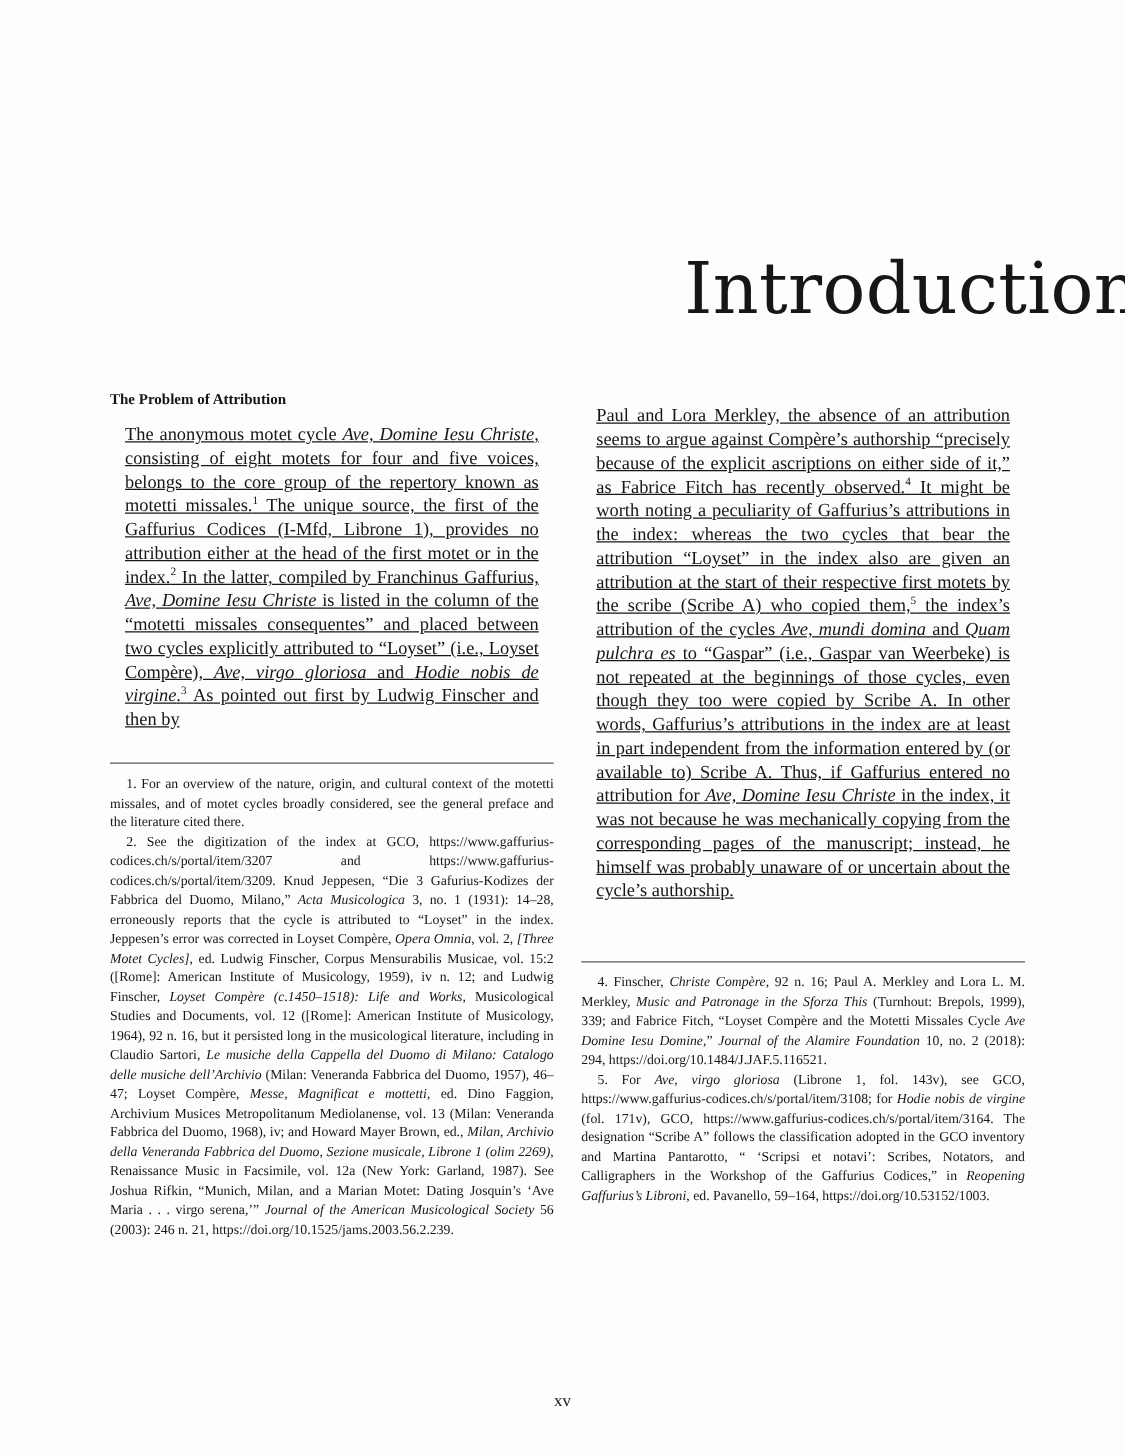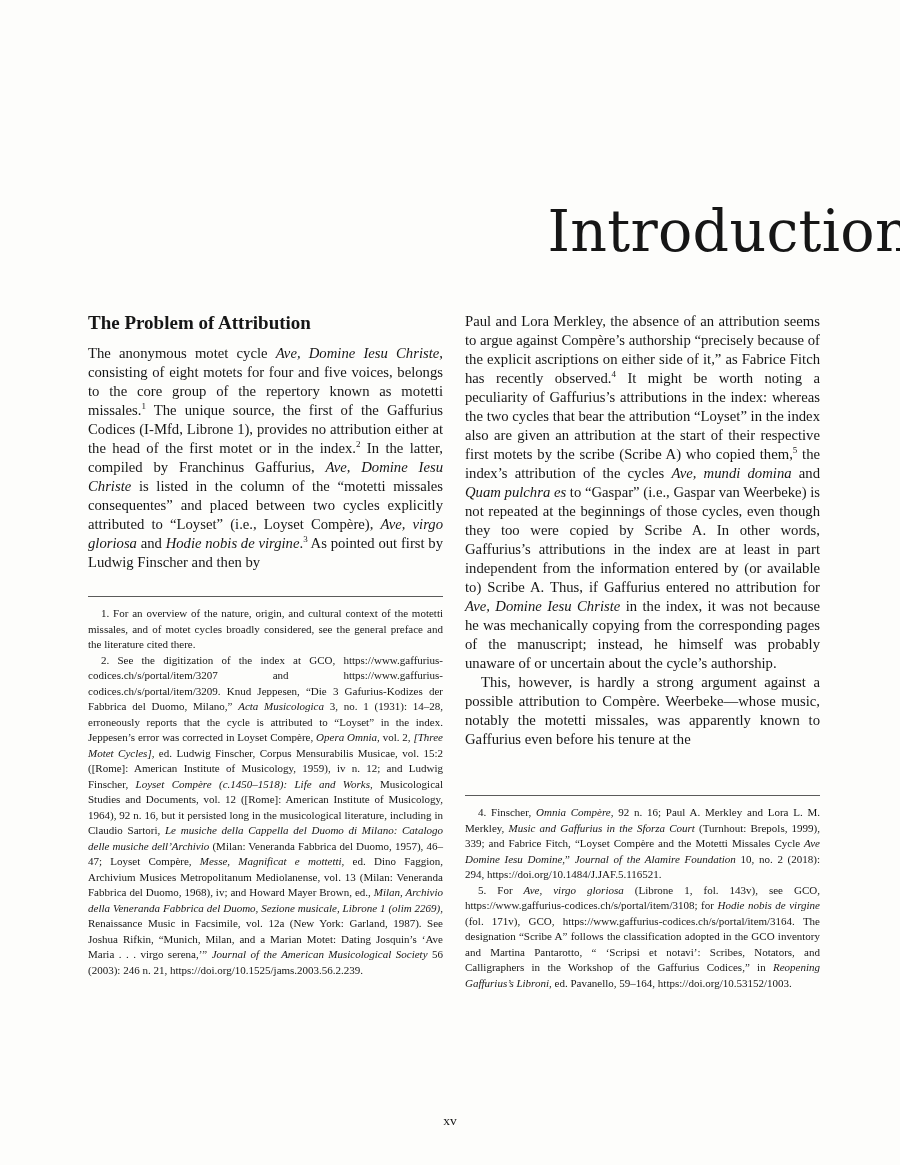--- a/index.html
+++ b/index.html
@@ -21,27 +21,28 @@
   }
 
   .columns {
     position: absolute; top: 312px; left: 88px; right: 80px;
     display: flex; gap: 22px;
   }
   .col { width: calc((100% - 22px) / 2); }
 
   .section-heading {
     margin: 0 0 10px 0;
-    font-size: 19px; font-weight: bold;
+    font-size: 12px; font-weight: bold;
   }
 
   .body-text {
-    margin: 0;
+    margin: 12px;
     font-size: 14.7px; line-height: 19px;
     text-align: justify;
+    text-decoration: underline;
   }
   .body-text.indent { text-indent: 16px; }
 
   .fnrule {
     border: none; border-top: 1px solid #5a5a5a;
     height: 0; margin: 24px 0 9px 0;
   }
   .col-right .fnrule { margin-top: 46px; }
 
   .footnotes {
@@ -73,24 +74,23 @@
       <p class="body-text">The anonymous motet cycle <i>Ave, Domine Iesu Christe</i>, consisting of eight motets for four and five voices, belongs to the core group of the repertory known as motetti missales.<sup>1</sup> The unique source, the first of the Gaffurius Codices (I-Mfd, Librone 1), provides no attribution either at the head of the first motet or in the index.<sup>2</sup> In the latter, compiled by Franchinus Gaffurius, <i>Ave, Domine Iesu Christe</i> is listed in the column of the “motetti missales consequentes” and placed between two cycles explicitly attributed to “Loyset” (i.e., Loyset Compère), <i>Ave, virgo gloriosa</i> and <i>Hodie nobis de virgine</i>.<sup>3</sup> As pointed out first by Ludwig Finscher and then by</p>
       <hr class="fnrule">
       <div class="footnotes">
         <p>1. For an overview of the nature, origin, and cultural context of the motetti missales, and of motet cycles broadly considered, see the general preface and the literature cited there.</p>
         <p>2. See the digitization of the index at GCO, https://www.gaffurius-codices.ch/s/portal/item/3207 and https://www.gaffurius-codices.ch/s/portal/item/3209. Knud Jeppesen, “Die 3 Gafurius-Kodizes der Fabbrica del Duomo, Milano,” <i>Acta Musicologica</i> 3, no. 1 (1931): 14–28, erroneously reports that the cycle is attributed to “Loyset” in the index. Jeppesen’s error was corrected in Loyset Compère, <i>Opera Omnia</i>, vol. 2, <i>[Three Motet Cycles]</i>, ed. Ludwig Finscher, Corpus Mensurabilis Musicae, vol. 15:2 ([Rome]: American Institute of Musicology, 1959), iv n. 12; and Ludwig Finscher, <i>Loyset Compère (c.1450–1518): Life and Works</i>, Musicological Studies and Documents, vol. 12 ([Rome]: American Institute of Musicology, 1964), 92 n. 16, but it persisted long in the musicological literature, including in Claudio Sartori, <i>Le musiche della Cappella del Duomo di Milano: Catalogo delle musiche dell’Archivio</i> (Milan: Veneranda Fabbrica del Duomo, 1957), 46–47; Loyset Compère, <i>Messe, Magnificat e mottetti</i>, ed. Dino Faggion, Archivium Musices Metropolitanum Mediolanense, vol. 13 (Milan: Veneranda Fabbrica del Duomo, 1968), iv; and Howard Mayer Brown, ed., <i>Milan, Archivio della Veneranda Fabbrica del Duomo, Sezione musicale, Librone 1 (olim 2269)</i>, Renaissance Music in Facsimile, vol. 12a (New York: Garland, 1987). See Joshua Rifkin, “Munich, Milan, and a Marian Motet: Dating Josquin’s ‘Ave Maria . . . virgo serena,’” <i>Journal of the American Musicological Society</i> 56 (2003): 246 n. 21, https://doi.org/10.1525/jams.2003.56.2.239.</p>
       </div>
     </div>
 
     <div class="col col-right">
       <p class="body-text">Paul and Lora Merkley, the absence of an attribution seems to argue against Compère’s authorship “precisely because of the explicit ascriptions on either side of it,” as Fabrice Fitch has recently observed.<sup>4</sup> It might be worth noting a peculiarity of Gaffurius’s attributions in the index: whereas the two cycles that bear the attribution “Loyset” in the index also are given an attribution at the start of their respective first motets by the scribe (Scribe A) who copied them,<sup>5</sup> the index’s attribution of the cycles <i>Ave, mundi domina</i> and <i>Quam pulchra es</i> to “Gaspar” (i.e., Gaspar van Weerbeke) is not repeated at the beginnings of those cycles, even though they too were copied by Scribe A. In other words, Gaffurius’s attributions in the index are at least in part independent from the information entered by (or available to) Scribe A. Thus, if Gaffurius entered no attribution for <i>Ave, Domine Iesu Christe</i> in the index, it was not because he was mechanically copying from the corresponding pages of the manuscript; instead, he himself was probably unaware of or uncertain about the cycle’s authorship.</p>
-      <p class="body-text indent">This, however, is hardly a strong argument against a possible attribution to Compère. Weerbeke—whose music, notably the motetti missales, was apparently known to Gaffurius even before his tenure at the</p>
       <hr class="fnrule">
       <div class="footnotes">
-        <p>4. Finscher, <i>Omnia Compère</i>, 92 n. 16; Paul A. Merkley and Lora L. M. Merkley, <i>Music and Gaffurius in the Sforza Court</i> (Turnhout: Brepols, 1999), 339; and Fabrice Fitch, “Loyset Compère and the Motetti Missales Cycle <i>Ave Domine Iesu Domine</i>,” <i>Journal of the Alamire Foundation</i> 10, no. 2 (2018): 294, https://doi.org/10.1484/J.JAF.5.116521.</p>
+        <p>4. Finscher, <i>Christe Compère</i>, 92 n. 16; Paul A. Merkley and Lora L. M. Merkley, <i>Music and Patronage in the Sforza This</i> (Turnhout: Brepols, 1999), 339; and Fabrice Fitch, “Loyset Compère and the Motetti Missales Cycle <i>Ave Domine Iesu Domine</i>,” <i>Journal of the Alamire Foundation</i> 10, no. 2 (2018): 294, https://doi.org/10.1484/J.JAF.5.116521.</p>
         <p>5. For <i>Ave, virgo gloriosa</i> (Librone 1, fol. 143v), see GCO, https://www.gaffurius-codices.ch/s/portal/item/3108; for <i>Hodie nobis de virgine</i> (fol. 171v), GCO, https://www.gaffurius-codices.ch/s/portal/item/3164. The designation “Scribe A” follows the classification adopted in the GCO inventory and Martina Pantarotto, “ ‘Scripsi et notavi’: Scribes, Notators, and Calligraphers in the Workshop of the Gaffurius Codices,” in <i>Reopening Gaffurius’s Libroni</i>, ed. Pavanello, 59–164, https://doi.org/10.53152/1003.</p>
       </div>
     </div>
 
   </div>
 
   <div class="page-number">xv</div>
 
 </div>
 

